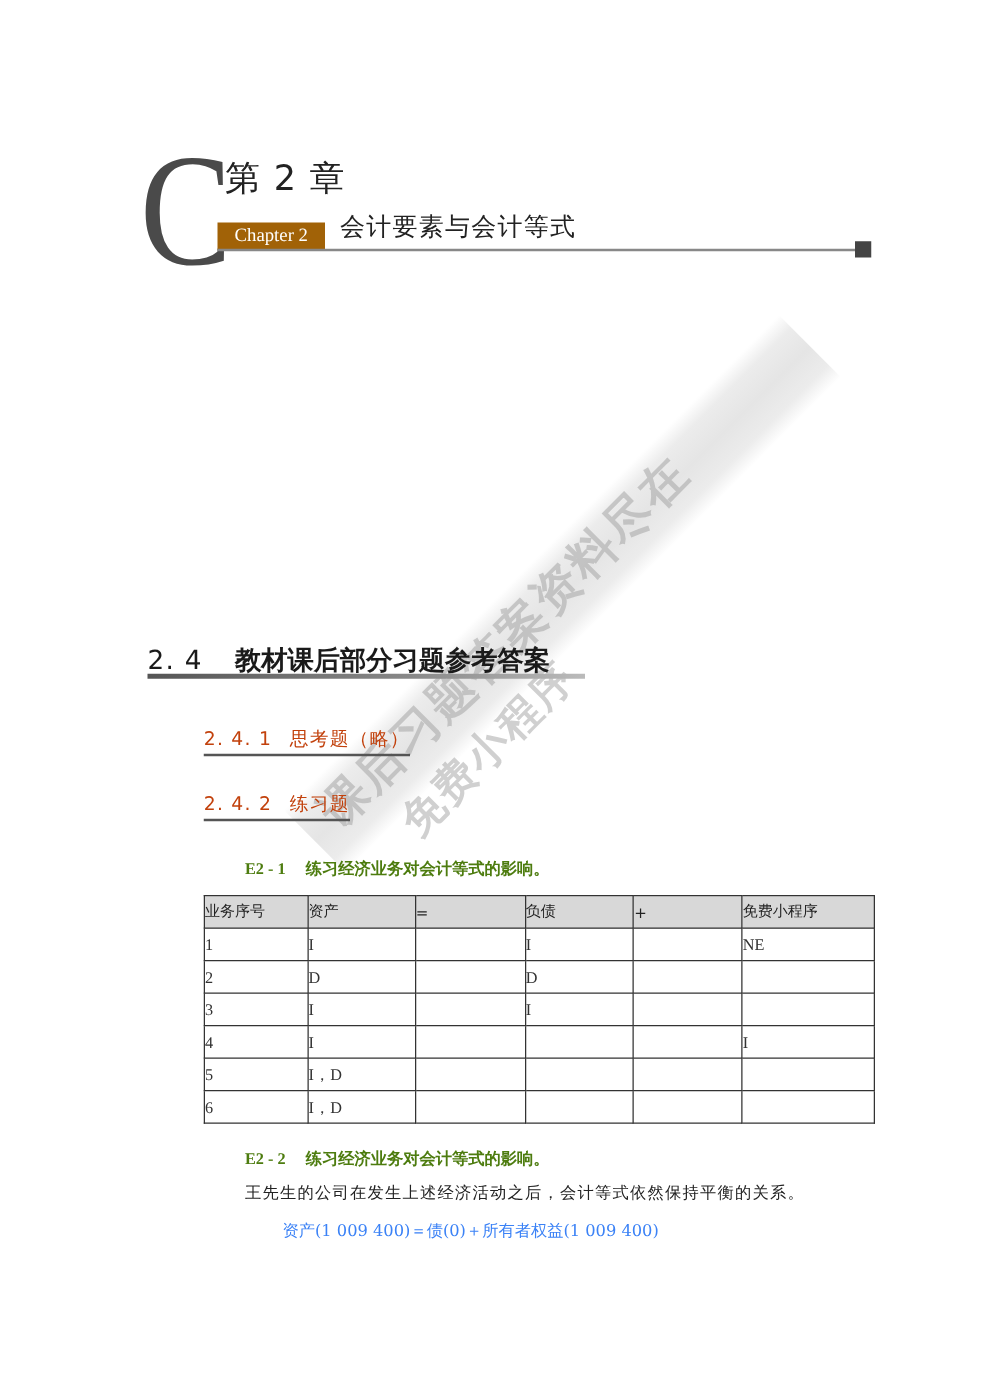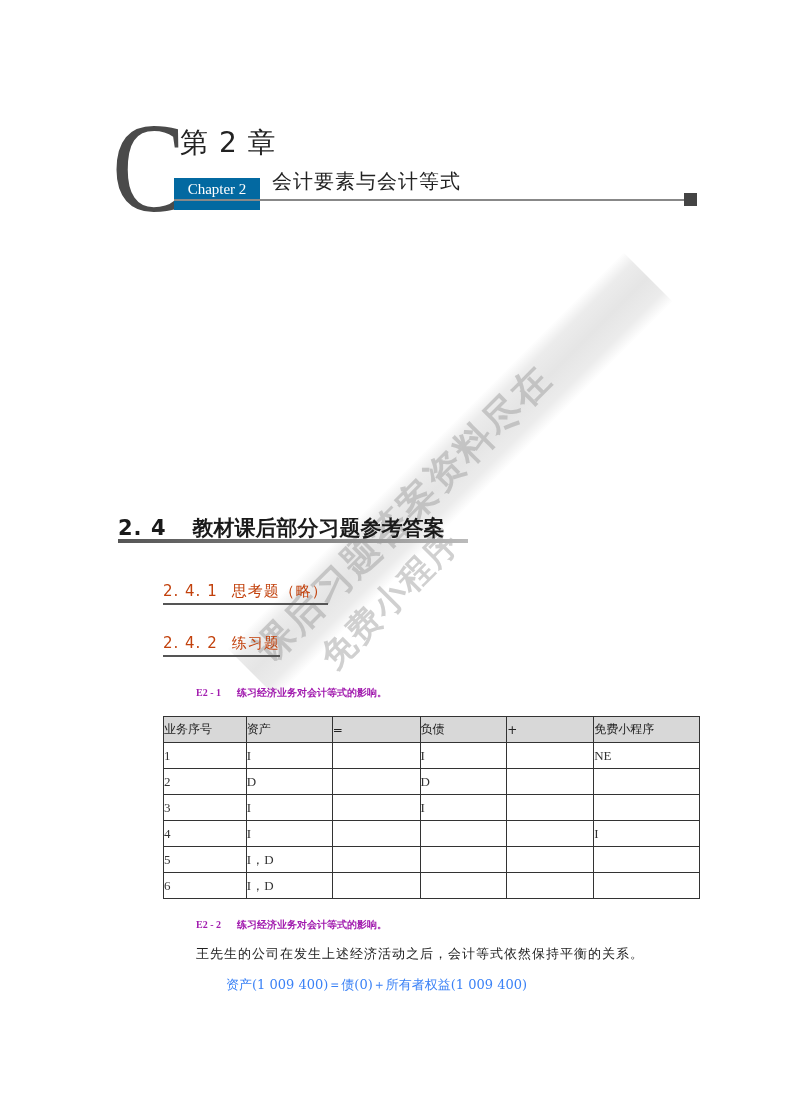--- a/index.html
+++ b/index.html
@@ -5,52 +5,52 @@
   html, body { margin: 0; padding: 0; background: #ffffff; }
   body { width: 806px; height: 1103px; position: relative; overflow: hidden;
          font-family: "DejaVu Sans", sans-serif; color: #222; }
 
   
   .big-c { position: absolute; left: 112px; top: 104px; font-family: "Liberation Serif", serif;
            font-size: 128px; line-height: 1; color: #4a4a4a; transform: scaleX(0.86); transform-origin: left top;
            letter-spacing: -4px; }
   .chapter-num { position: absolute; left: 180px; top: 124px; font-size: 28px; color: #222;
                  font-family: "DejaVu Sans", sans-serif; letter-spacing: 1px; }
-  .chapter-tag { position: absolute; left: 174px; top: 178px; width: 86px; height: 32px; background: #0369a1;
+  .chapter-tag { position: absolute; left: 174px; top: 178px; width: 86px; height: 22px; background: #a16207;
                  color: #fff; font-family: "Liberation Serif", serif; font-size: 15px; line-height: 22px;
                  text-align: center; }
   .chapter-title { position: absolute; left: 272px; top: 168px; font-size: 20px; color: #222;
                    font-family: "DejaVu Sans", sans-serif; letter-spacing: 1px; }
   .chapter-rule { position: absolute; left: 174px; top: 199px; width: 512px; height: 2px; background: #888; }
   .chapter-square { position: absolute; left: 684px; top: 193px; width: 13px; height: 13px; background: #444; }
 
   
   .watermark { position: absolute; left: 170px; top: 440px; width: 560px; height: 70px;
                transform: rotate(-45deg); transform-origin: center; pointer-events: none; }
   .wm-band { position: absolute; left: 0; top: 0; width: 100%; height: 100%;
              background: linear-gradient(180deg, rgba(200,200,200,0) 0%, rgba(200,200,200,0.35) 20%,
              rgba(190,190,190,0.4) 50%, rgba(200,200,200,0.35) 80%, rgba(200,200,200,0) 100%); }
   .wm-text { position: absolute; left: 20px; top: 4px; font-size: 38px; font-weight: bold; color: rgba(150,150,150,0.45);
              white-space: nowrap; letter-spacing: 2px; }
   .wm-text2 { position: absolute; left: 60px; top: 58px; font-size: 34px; font-weight: bold; color: rgba(150,150,150,0.45);
               white-space: nowrap; letter-spacing: 2px; }
 
   
   .sec-h2 { position: absolute; left: 118px; top: 514px; font-size: 21px; font-weight: bold; color: #1a1a1a; }
-  .sec-h2 .num { font-weight: bold; margin-right: 26px; letter-spacing: 1px; }
+  .sec-h2 .num { font-weight: normal; margin-right: 26px; letter-spacing: 1px; }
   .sec-h2-rule { position: absolute; left: 118px; top: 539px; width: 350px; height: 4px;
                  background: linear-gradient(90deg, #555 0%, #888 60%, #bbb 100%); }
 
   .sec-h3 { position: absolute; left: 163px; font-size: 15px; color: #c2410c; padding-bottom: 2px;
             border-bottom: 2px solid #555; letter-spacing: 1px; }
   .sec-h3 .num { margin-right: 14px; }
   .h3a { top: 582px; }
   .h3b { top: 634px; }
 
-  .ex-title { position: absolute; left: 196px; font-size: 10px; color: #a21caf; font-weight: bold; }
+  .ex-title { position: absolute; left: 196px; font-size: 13px; color: #4d7c0f; font-weight: bold; }
   .ex-title .code { font-family: "Liberation Serif", serif; margin-right: 16px; }
   .ex1 { top: 686px; }
   .ex2 { top: 918px; }
 
   
   table.eq { position: absolute; left: 163px; top: 716px; width: 537px; border-collapse: collapse;
              font-size: 12px; color: #333; }
   table.eq th, table.eq td { border: 1.5px solid #333; height: 25px; text-align: left; padding: 0; }
   table.eq th { background: #d8d8d8; font-weight: normal; color: #222; }
   table.eq td { font-family: "Liberation Serif", serif; font-size: 13px; }

